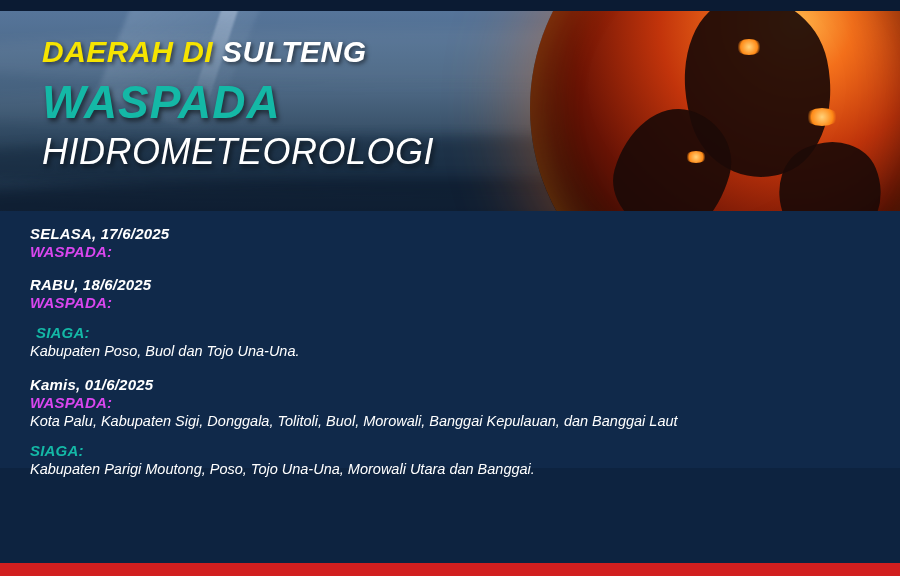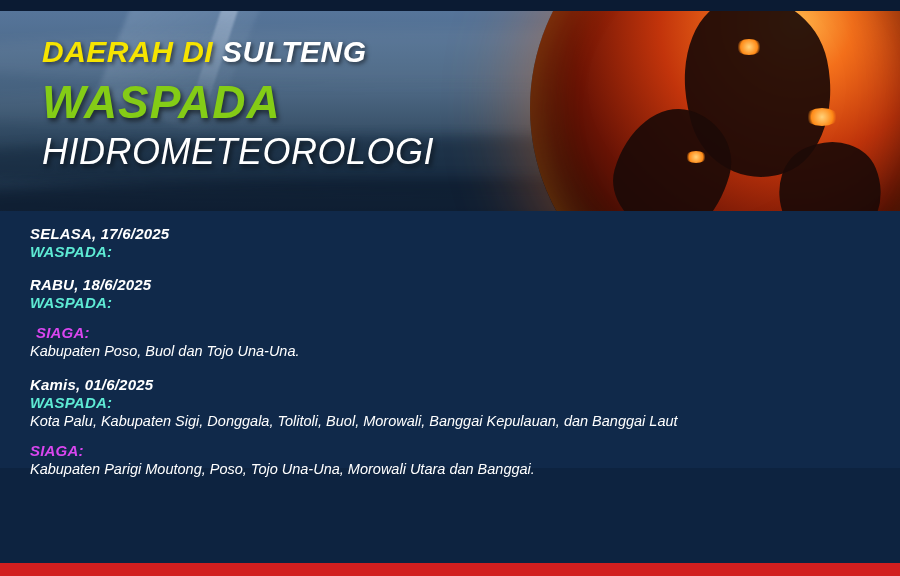--- a/index.html
+++ b/index.html
@@ -124,21 +124,21 @@
     text-shadow: 2px 2px 4px rgba(0,0,0,.55);
   }
   .line1 .yellow { color: #f6e400; }
   .line1 .white { color: #ffffff; }
   .line2 {
     margin-top: 6px;
     font-style: italic;
     font-weight: 700;
     font-size: 46px;
     letter-spacing: 1px;
-    color: #84cc16;
+    color: #14b8a6;
     text-transform: uppercase;
     text-shadow: 2px 3px 5px rgba(0,0,0,.6);
   }
   .line3 {
     margin-top: 2px;
     font-style: italic;
     font-weight: 400;
     font-size: 36px;
     letter-spacing: 0.5px;
     color: #ffffff;
@@ -162,28 +162,28 @@
   .entry { margin-bottom: 2px; }
   .day {
     color: #ffffff;
     font-style: italic;
     font-weight: 700;
     font-size: 15px;
     margin: 0 0 1px 0;
     letter-spacing: .2px;
   }
   .level {
-    color: #5eead4;
+    color: #d946ef;
     font-style: italic;
     font-weight: 700;
     font-size: 15px;
     margin: 0 0 1px 0;
     letter-spacing: .2px;
   }
-  .level.siaga { color: #d946ef; }
+  .level.siaga { color: #14b8a6; }
   .regions {
     color: #ffffff;
     font-style: italic;
     font-size: 14.5px;
     line-height: 1.25;
     margin: 0;
     max-width: 850px;
   }
   .gap-sm { height: 12px; }
   .gap-md { height: 14px; }

